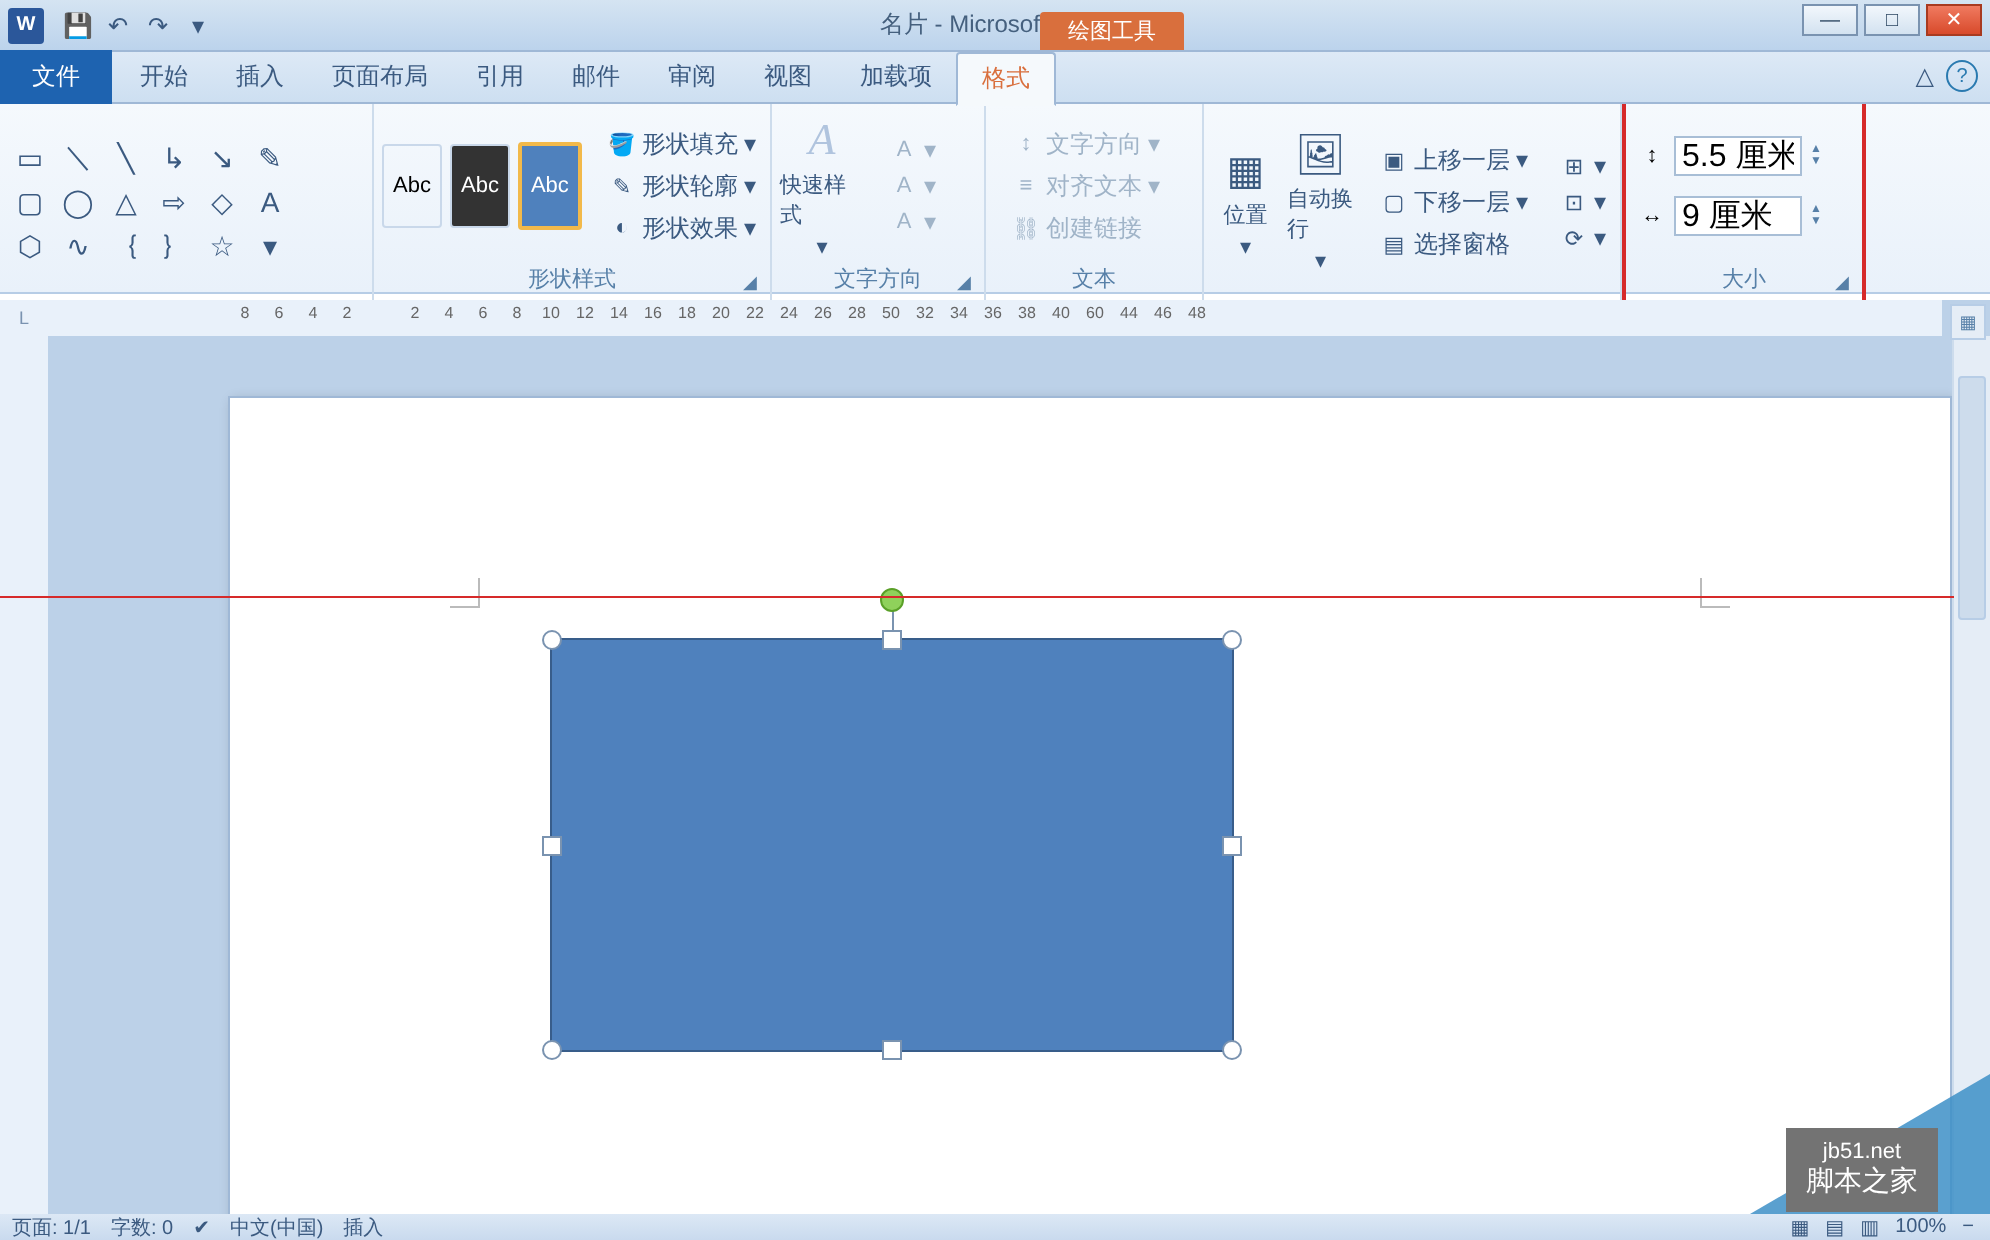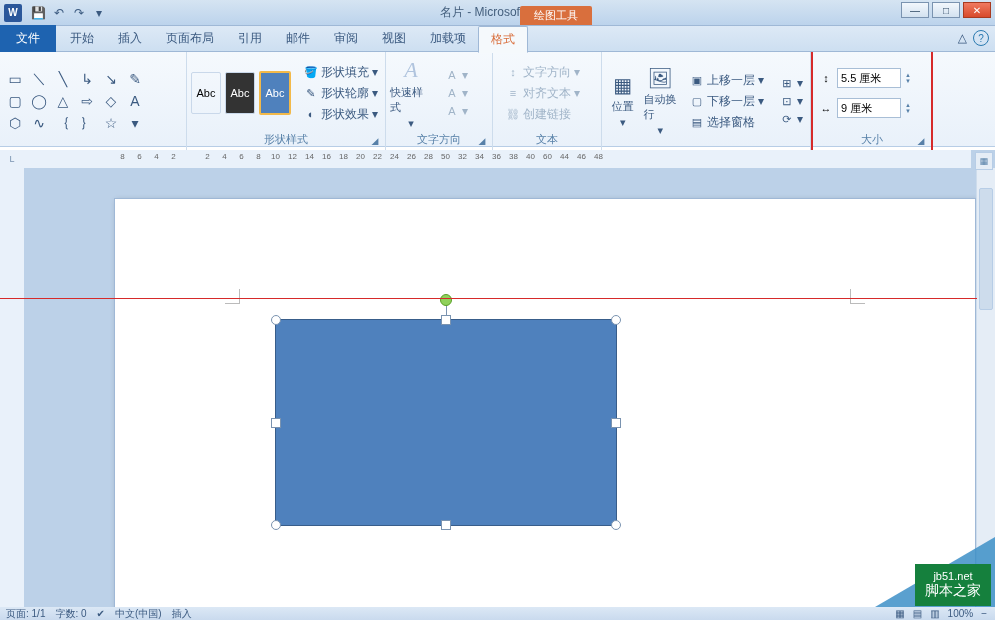--- a/index.html
+++ b/index.html
@@ -40,21 +40,21 @@
 
 .wordart{width:98px}
 
 .textgrp{width:100px}
 
 .arrange{width:200px}
 .big-btn{display:flex;flex-direction:column;align-items:center;justify-content:center;width:42px;height:62px;font-size:11px;color:#3b5a80;gap:2px}
 
 .sizegrp{width:110px;border:2px solid #d62a2a;margin:-2px 0}
 .size-input{display:flex;align-items:center;gap:4px;margin:3px 2px}
-.size-input input{width:56px;height:18px;border:1px solid #a8bed6;font-size:11px;padding:0 3px}
+.size-input input{width:56px;height:18px;border:1px solid #a8bed6;font-size:16px;padding:0 3px}
 .spin{display:flex;flex-direction:column;font-size:6px;color:#5780a8;line-height:6px}
 
 .workspace{position:absolute;top:150px;left:0;right:0;bottom:13px;background:#bcd1e8;display:flex}
 .ruler-corner{width:24px;height:18px;background:#e9f1fa;border-right:1px solid #b7cde6;border-bottom:1px solid #b7cde6;display:flex;align-items:center;justify-content:center;font-size:9px;color:#7a93b0}
 .hruler{position:absolute;top:0;left:24px;right:24px;height:18px;background:#e9f1fa;border-bottom:1px solid #b7cde6;font-size:8px;color:#888;overflow:hidden}
 .hruler-inner{position:absolute;left:90px;top:2px;display:flex}
 .hruler-inner span{width:17px;text-align:center;font-size:8px;color:#666}
 .vruler{position:absolute;top:18px;left:0;width:24px;bottom:0;background:#e9f1fa;border-right:1px solid #b7cde6}
 .doc-scroll{position:absolute;top:18px;left:24px;right:18px;bottom:0;background:#bcd1e8;overflow:hidden}
 .page{position:absolute;left:90px;top:30px;width:860px;height:500px;background:#fff;border:1px solid #9fb8d6;box-shadow:2px 2px 6px rgba(0,0,0,.2)}
@@ -65,21 +65,21 @@
 .handle{position:absolute;width:8px;height:8px;background:#fff;border:1px solid #7a93b0;border-radius:50%}
 .handle.sq{border-radius:0}
 .rot-handle{position:absolute;width:10px;height:10px;background:#8fd15b;border:1px solid #5aa028;border-radius:50%;left:50%;top:-26px;transform:translateX(-50%)}
 .rot-line{position:absolute;left:50%;top:-16px;width:1px;height:16px;background:#7a93b0}
 .redline{position:absolute;top:148px;left:0;right:18px;height:0;border-top:1.5px solid #d62a2a;z-index:5}
 .vscroll{position:absolute;top:18px;right:0;width:18px;bottom:0;background:#e5edf6;border-left:1px solid #cddcec}
 .vscroll .thumb{position:absolute;top:20px;left:2px;right:2px;height:120px;background:#cddcec;border:1px solid #b7cde6;border-radius:2px}
 
 .status{position:absolute;bottom:0;left:0;right:0;height:13px;background:linear-gradient(#dce8f5,#c9daee);font-size:10px;color:#3b5a80;display:flex;align-items:center;padding:0 6px;gap:10px}
 .status .right{position:absolute;right:8px;display:flex;gap:8px;align-items:center}
-.wm2{position:absolute;right:4px;bottom:14px;background:#15803d;color:#fff;font-size:11px;padding:6px 10px;pointer-events:none}
+.wm2{position:absolute;right:26px;bottom:14px;background:#737373;color:#fff;font-size:11px;padding:6px 10px;pointer-events:none}
 .tri{position:absolute;right:0;bottom:13px;width:0;height:0;border-left:120px solid transparent;border-bottom:70px solid #3d8fc7;opacity:.85;pointer-events:none}
 .side-tool{position:absolute;right:2px;top:152px;width:16px;height:16px;background:#e5edf6;border:1px solid #b7cde6;font-size:9px;display:flex;align-items:center;justify-content:center;color:#5780a8}
 </style>
 </head>
 <body>
 
 <div class="titlebar">
   <div class="word-icon">W</div>
   <div class="qat">
     <div class="qat-btn">💾</div>

